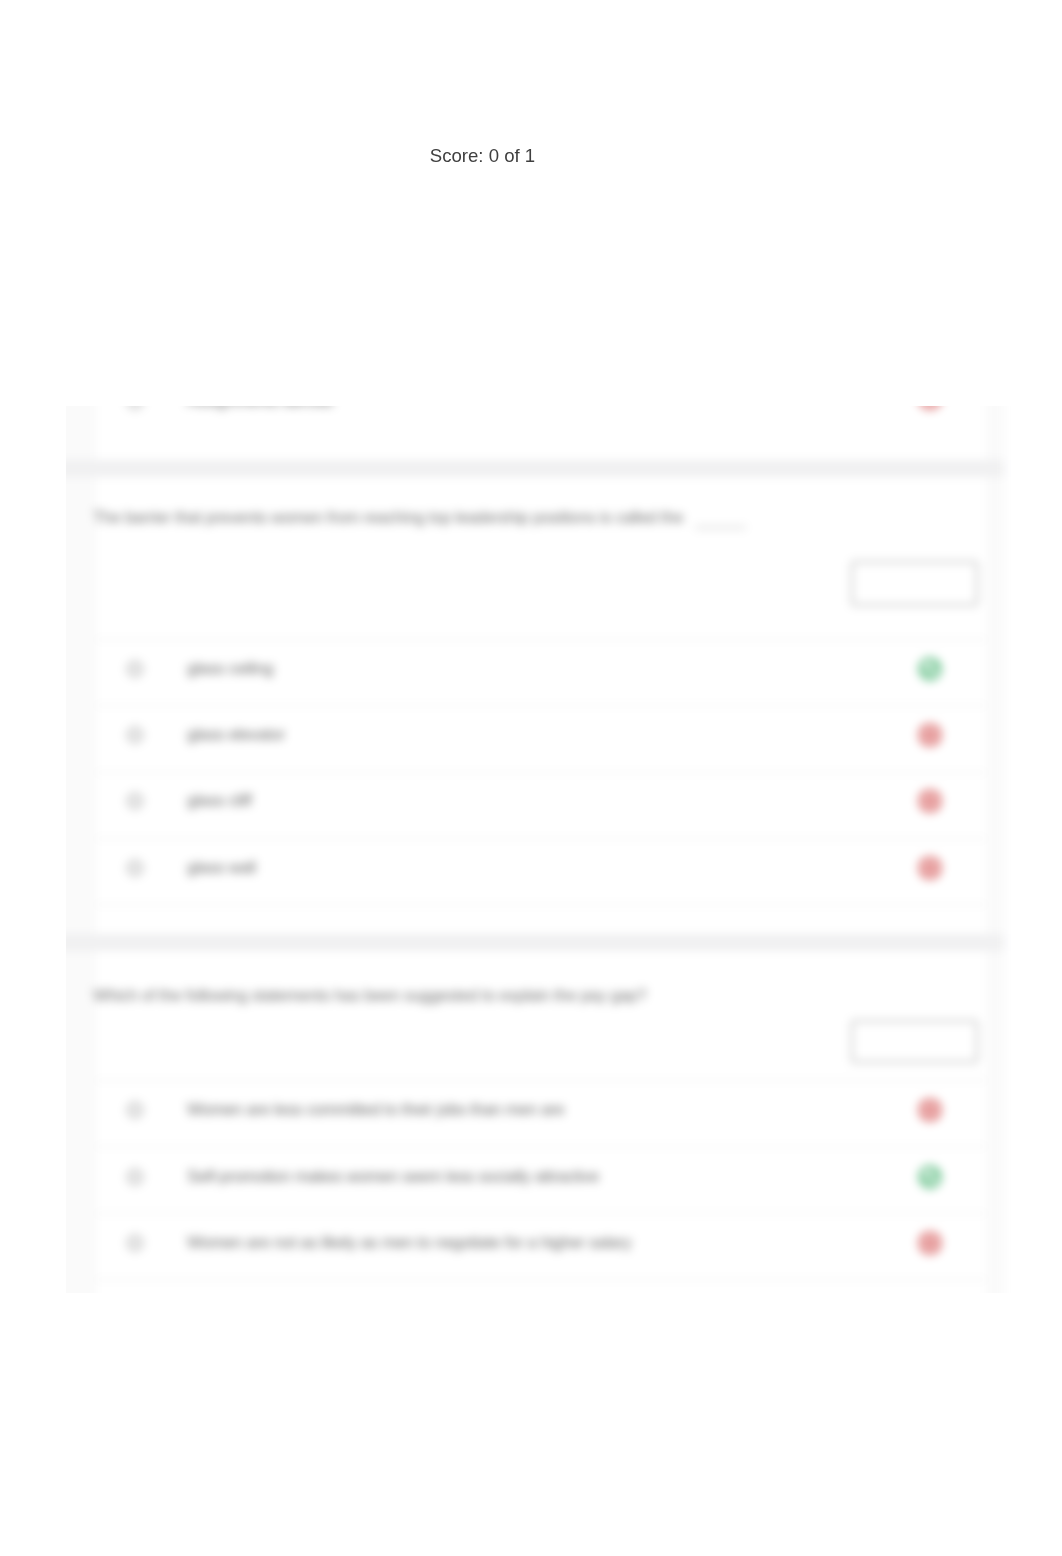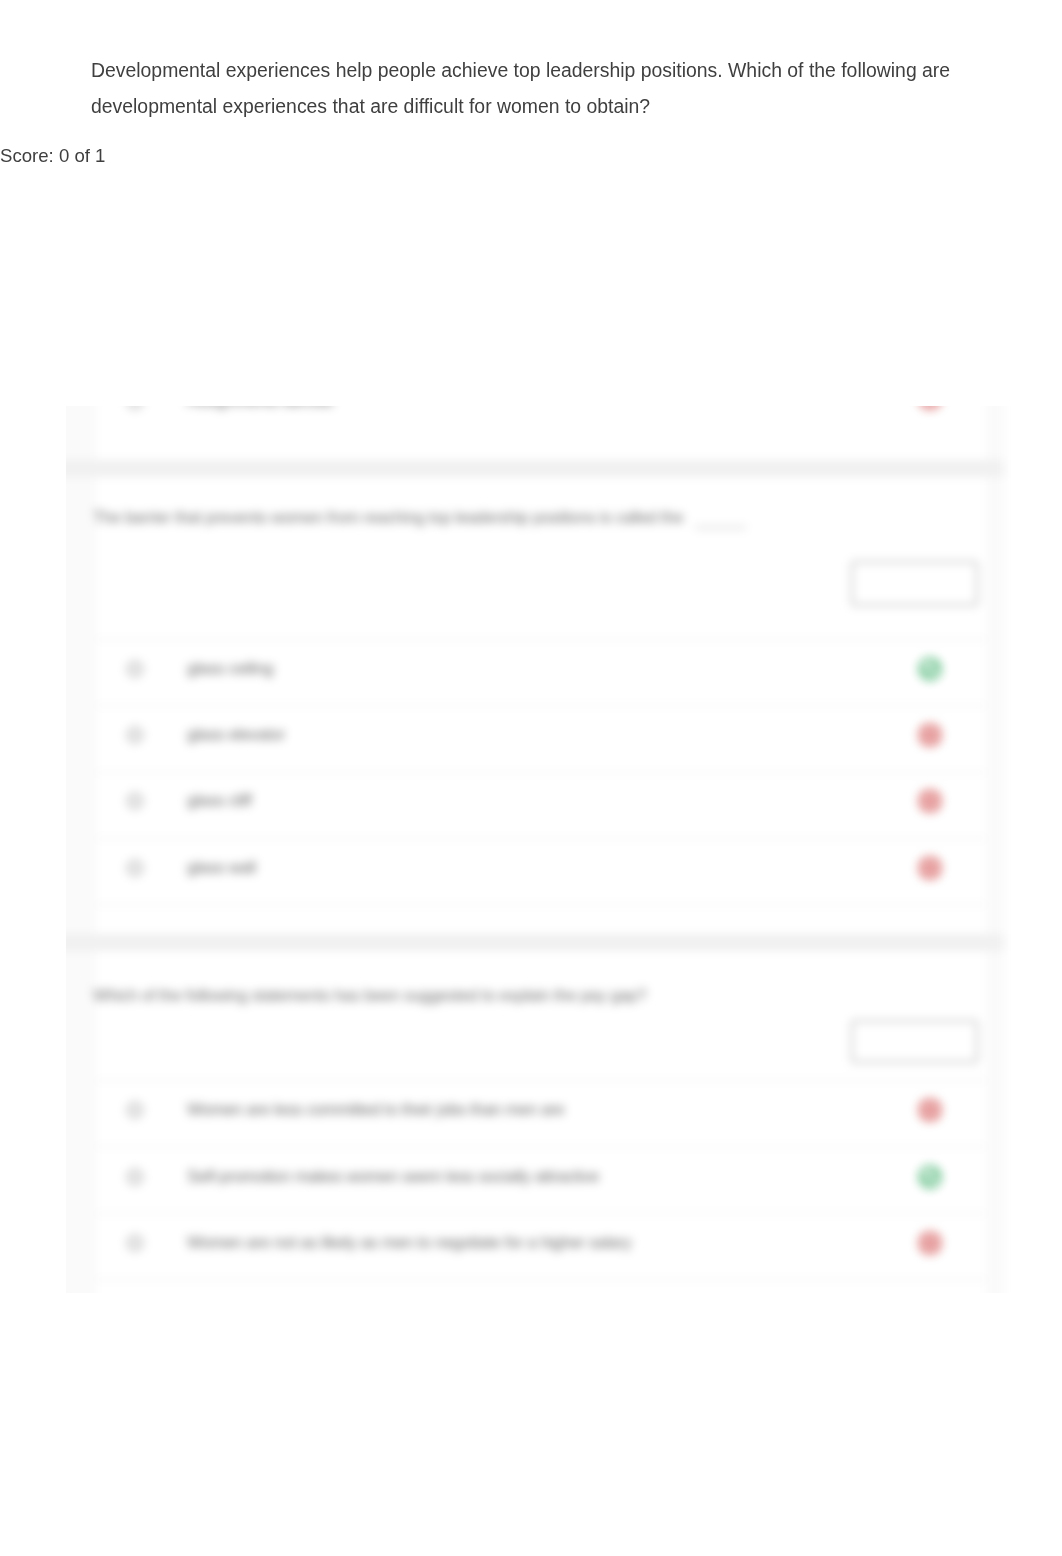--- a/index.html
+++ b/index.html
@@ -5,21 +5,21 @@
 <style>
   html,body{margin:0;padding:0;}
   body{width:1062px;height:1556px;background:#ffffff;overflow:hidden;
        font-family:"Liberation Sans",sans-serif;}
   .page{position:relative;width:1062px;height:1556px;background:#fff;}
 
   
   .qtext{position:absolute;left:91px;top:52px;width:866px;
          font-size:19.4px;line-height:36px;color:#3f3f3f;
          -webkit-font-smoothing:antialiased;transform:translateZ(0);}
-  .score{position:absolute;left:0;top:142px;width:965px;text-align:left;
+  .score{position:absolute;left:0;top:142px;width:965px;text-align:center;
          font-size:18.6px;line-height:28px;color:#3f3f3f;
          -webkit-font-smoothing:antialiased;transform:translateZ(0);}
 
   
   .shot-clip{position:absolute;left:66px;top:406px;width:996px;height:887px;
              overflow:hidden;}
   .shot{position:absolute;left:-66px;top:-406px;width:1062px;height:1556px;
         filter:blur(5px);}
   .sbg{position:absolute;left:50px;top:300px;width:954px;height:1050px;background:#fafafa;}
   .card{position:absolute;background:#ffffff;left:96px;width:890px;}
@@ -34,21 +34,20 @@
          border:1px solid #848484;border-radius:50%;background:#e8e8e8;}
   .otext{position:absolute;left:187px;font-size:16.6px;letter-spacing:-0.32px;
          line-height:20px;color:#6a6a6a;white-space:nowrap;}
   .mk{position:absolute;left:919px;}
 </style>
 </head>
 <body>
 
 <div class="page">
 
-  <div class="qtext">Developmental experiences help people achieve top leadership positions. Which of the following are developmental experiences that are difficult for women to obtain?</div>
   <div class="score">Score: 0 of 1</div>
 
   <div class="shot-clip">
    <div class="shot">
 
     <div class="sbg"></div>
 
     <div class="card" style="top:300px;height:160px"></div>
 
     <div class="radio" style="top:393px"></div>

